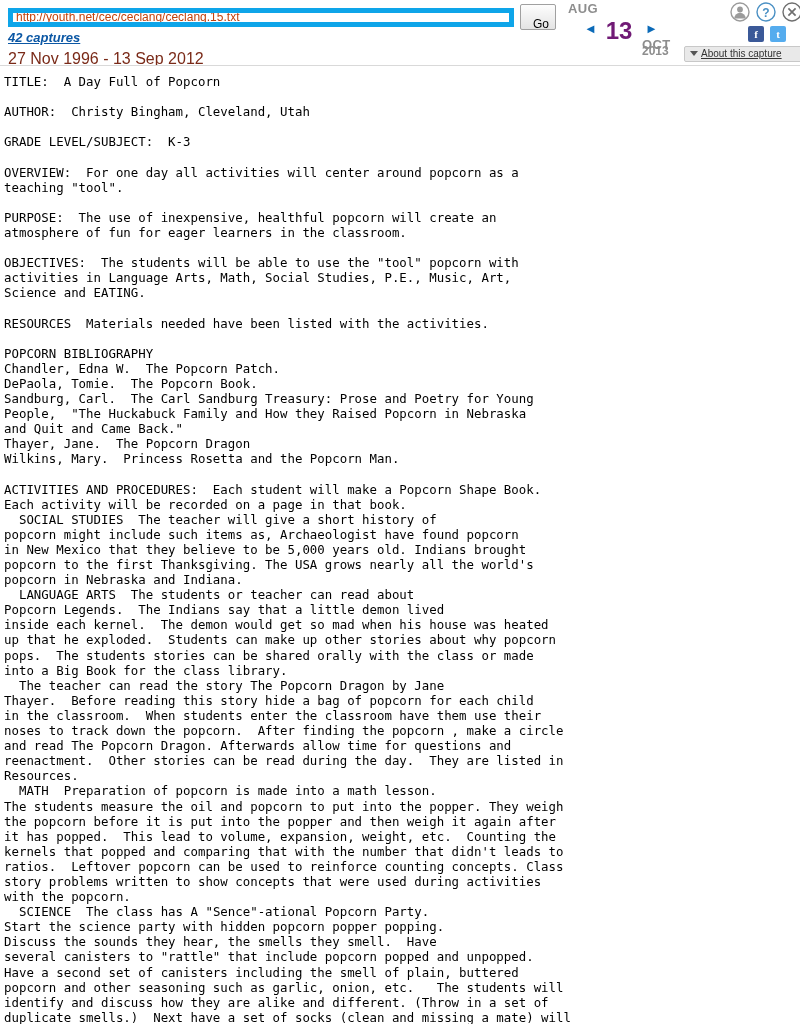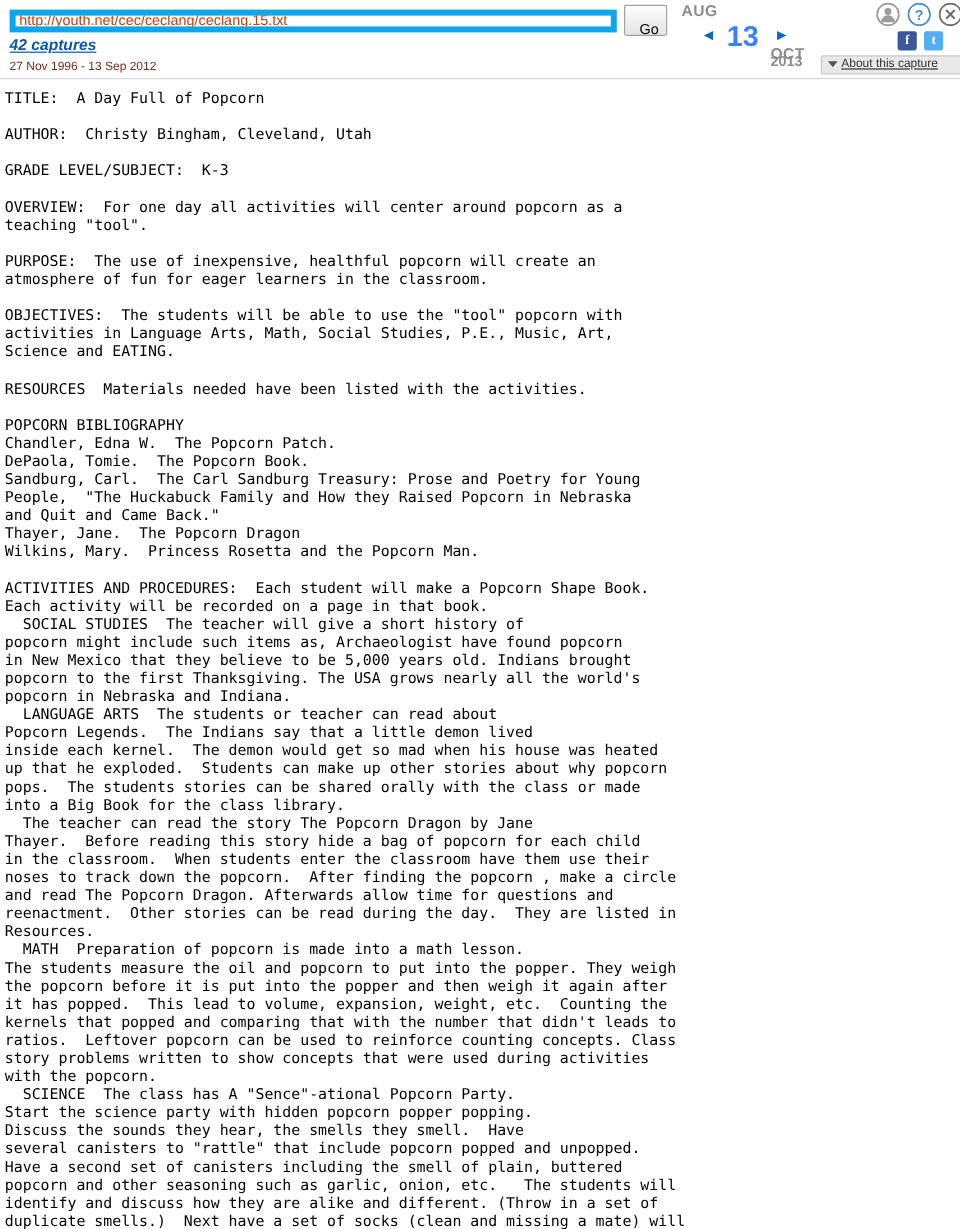--- a/index.html
+++ b/index.html
@@ -67,21 +67,21 @@
     font-size: 13px;
     font-weight: bold;
     color: #0b57a4;
     text-decoration: underline;
     cursor: pointer;
     font-style: italic;
   }
   .wb-range {
     position: absolute;
     left: 8px; top: 50px;
-    font-size: 10px;
+    font-size: 16px;
     color: #7a2a18;
     white-space: nowrap;
   }
 
   
   .wb-right {
     position: absolute;
     left: 560px; top: 0;
     width: 252px;
     height: 66px;
@@ -125,21 +125,21 @@
   }
   .wb-arrow.left { left: 24px; }
   .wb-arrow.right { left: 85px; }
   .wb-day {
     position: absolute;
     left: 40px; top: 0px;
     width: 38px;
     text-align: center;
     font-size: 24px;
     font-weight: bold;
-    color: #3b82f6;
+    color: #701a75;
     line-height: 28px;
   }
   .wb-years {
     position: absolute;
     left: 0; top: 44px;
     height: 18px;
     font-size: 12px;
     font-weight: bold;
     color: #8d8d8d;
   }

